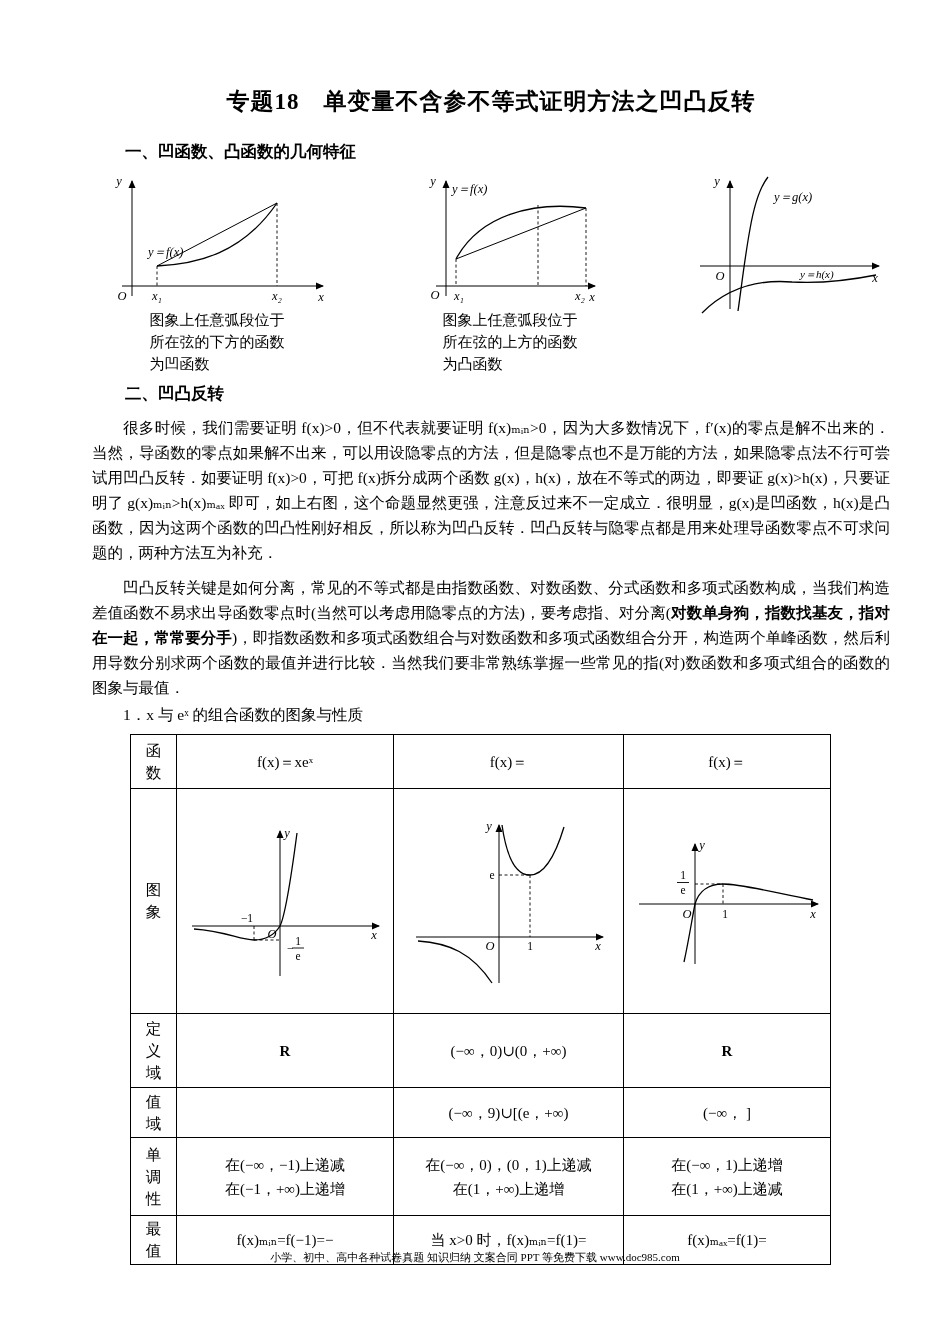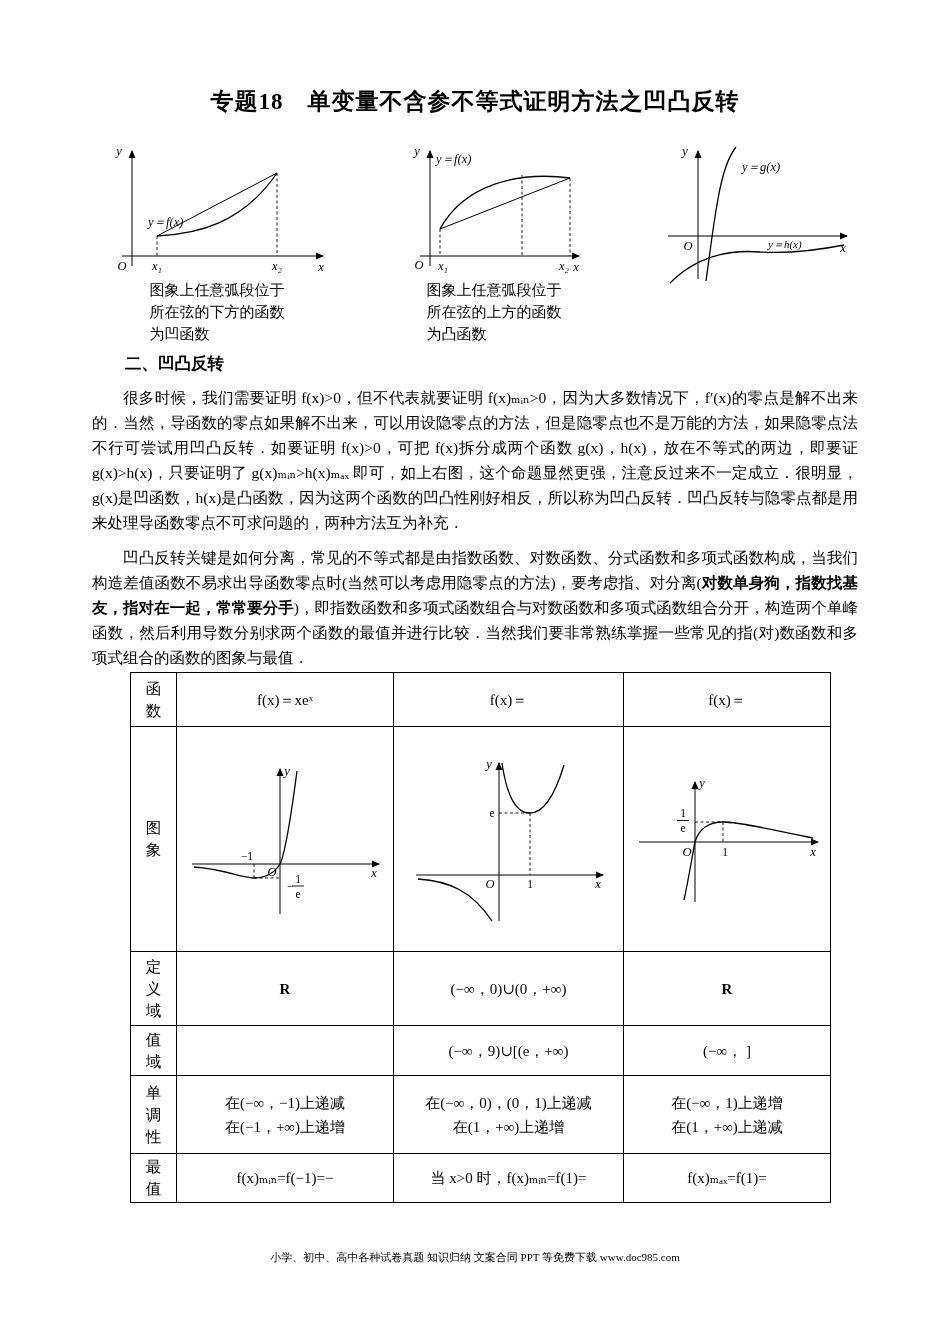--- a/index.html
+++ b/index.html
@@ -1,19 +1,19 @@
 <!DOCTYPE html>
 <html><head>
 <meta charset="utf-8">
 <style>
   *{margin:0;padding:0;box-sizing:border-box}
   html,body{background:#fff}
   body{width:950px;height:1344px;color:#000;position:relative;overflow:hidden;
        font-family:"Liberation Serif","DejaVu Serif",serif}
-  .content{padding:86px 92px 0 92px}
+  .content{padding:86px 60px 0 92px}
   .title{text-align:center;font-size:23px;font-weight:bold;margin-bottom:24px;letter-spacing:1px}
   .sec-heading{font-size:16.5px;font-weight:bold;margin-left:2em;margin-top:8px}
   .figrow{display:flex;justify-content:space-between;align-items:flex-start;margin:8px 2px 0 10px}
   .figcol{display:flex;flex-direction:column;align-items:center}
   .caption{font-size:15px;line-height:22px;white-space:pre-line;margin-top:3px}
   .para{font-size:15.5px;line-height:25px;text-align:justify;text-indent:2em;margin-top:10px}
   .subhead{font-size:15.5px;margin:5px 0 8px 2em}
   table{border-collapse:collapse;margin:2px 0 0 38px;table-layout:fixed}
   td{border:1px solid #000;text-align:center;vertical-align:middle;font-size:15px;
      white-space:pre-line;line-height:24px;padding:2px 3px}
@@ -32,20 +32,21 @@
   .num{font-size:11.5px}
   .footer{position:absolute;top:1250px;left:0;width:100%;text-align:center;font-size:11px}
 </style>
 </head>
 <body>
 
 <div class="content">
 
   <h1 class="title">专题18　单变量不含参不等式证明方法之凹凸反转</h1>
 
+  <h2 class="sec-heading">一、凹函数、凸函数的几何特征</h2>
 
   <div class="figrow">
 
     <div class="figcol">
       <svg width="230" height="135" viewBox="0 0 230 135">
         <line class="ax" x1="30" y1="125" x2="30" y2="10"></line>
         <polygon points="26.5,17 30,9 33.5,17"></polygon>
         <line class="ax" x1="20" y1="115" x2="221" y2="115"></line>
         <polygon points="214,111.5 222,115 214,118.5"></polygon>
         <path class="curve" d="M55,95 C95,93 140,83 175,32"></path>
@@ -104,20 +105,21 @@
     </div>
   </div>
 
   <h2 class="sec-heading">二、凹凸反转</h2>
 
   <p class="para">很多时候，我们需要证明 f(x)&gt;0，但不代表就要证明 f(x)ₘᵢₙ&gt;0，因为大多数情况下，f′(x)的零点是解不出来的．当然，导函数的零点如果解不出来，可以用设隐零点的方法，但是隐零点也不是万能的方法，如果隐零点法不行可尝试用凹凸反转．如要证明 f(x)&gt;0，可把 f(x)拆分成两个函数 g(x)，h(x)，放在不等式的两边，即要证 g(x)&gt;h(x)，只要证明了 g(x)ₘᵢₙ&gt;h(x)ₘₐₓ 即可，如上右图，这个命题显然更强，注意反过来不一定成立．很明显，g(x)是凹函数，h(x)是凸函数，因为这两个函数的凹凸性刚好相反，所以称为凹凸反转．凹凸反转与隐零点都是用来处理导函数零点不可求问题的，两种方法互为补充．</p>
 
   <p class="para"><span>凹凸反转关键是如何分离，常见的不等式都是由指数函数、对数函数、分式函数和多项式函数构成，当我们构造差值函数不易求出导函数零点时(当然可以考虑用隐零点的方法)，要考虑指、对分离(</span><b>对数单身狗，指数找基友，指对在一起，常常要分手</b><span>)，即指数函数和多项式函数组合与对数函数和多项式函数组合分开，构造两个单峰函数，然后利用导数分别求两个函数的最值并进行比较．当然我们要非常熟练掌握一些常见的指(对)数函数和多项式组合的函数的图象与最值．</span></p>
 
 
+  <div class="subhead">1．x 与 eˣ 的组合函数的图象与性质</div>
 
   <table>
     <colgroup>
         <col style="width:46px">
         <col style="width:214px">
         <col style="width:230px">
         <col style="width:202px">
       </colgroup>
 
     <tbody>

